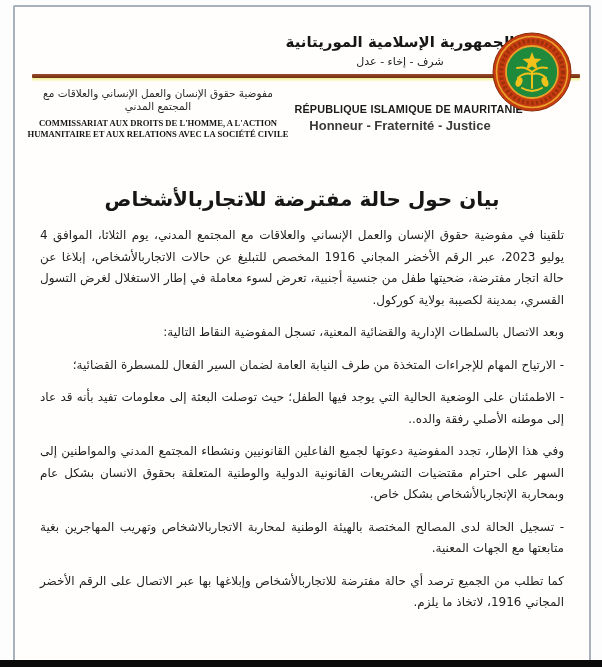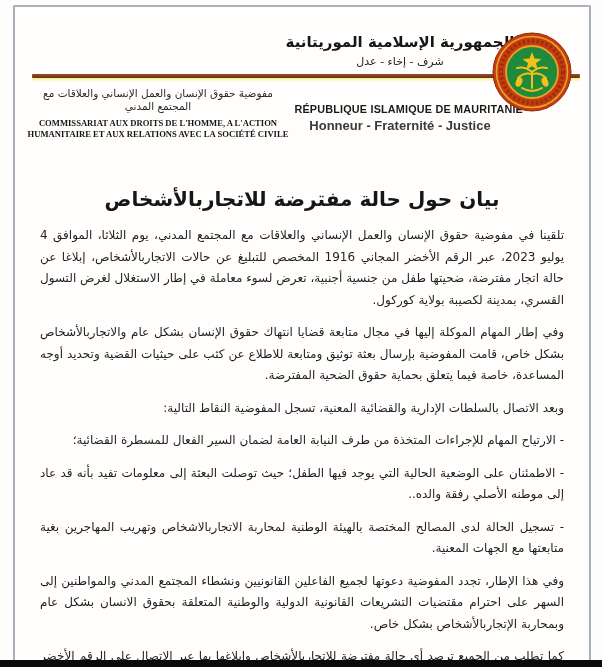--- a/index.html
+++ b/index.html
@@ -123,26 +123,25 @@
         <div class="republic-fr">RÉPUBLIQUE ISLAMIQUE DE MAURITANIE</div>
         <div class="motto-fr">Honneur - Fraternité - Justice</div>
       </div>
 
     </div>
 
     <div class="doc-title">بيان حول حالة مفترضة للاتجاربالأشخاص</div>
 
     <div class="doc-body">
       <p>تلقينا في مفوضية حقوق الإنسان والعمل الإنساني والعلاقات مع المجتمع المدني، يوم الثلاثا، الموافق 4 يوليو 2023، عبر الرقم الأخضر المجاني 1916 المخصص للتبليغ عن حالات الاتجاربالأشخاص، إبلاغا عن حالة اتجار مفترضة، ضحيتها طفل من جنسية أجنبية، تعرض لسوء معاملة في إطار الاستغلال لغرض التسول القسري، بمدينة لكصيبة بولاية كوركول.</p>
-      <p>وفي إطار المهام الموكلة إليها في مجال متابعة قضايا انتهاك حقوق الإنسان بشكل عام والاتجاربالأشخاص بشكل خاص، قامت المفوضية بإرسال بعثة توثيق ومتابعة للاطلاع عن كثب على حيثيات القضية وتحديد أوجه المساعدة، خاصة فيما يتعلق بحماية حقوق الضحية المفترضة.</p>
       <p>وبعد الاتصال بالسلطات الإدارية والقضائية المعنية، تسجل المفوضية النقاط التالية:</p>
       <p>- الارتياح المهام للإجراءات المتخذة من طرف النيابة العامة لضمان السير الفعال للمسطرة القضائية؛</p>
       <p>- الاطمئنان على الوضعية الحالية التي يوجد فيها الطفل؛ حيث توصلت البعثة إلى معلومات تفيد بأنه قد عاد إلى موطنه الأصلي رفقة والده..</p>
+      <p>وفي هذا الإطار، تجدد المفوضية دعوتها لجميع الفاعلين القانونيين ونشطاء المجتمع المدني والمواطنين إلى السهر على احترام مقتضيات التشريعات القانونية الدولية والوطنية المتعلقة بحقوق الانسان بشكل عام وبمحاربة الإتجاربالأشخاص بشكل خاص.</p>
       <p>- تسجيل الحالة لدى المصالح المختصة بالهيئة الوطنية لمحاربة الاتجاربالاشخاص وتهريب المهاجرين بغية متابعتها مع الجهات المعنية.</p>
-      <p>وفي هذا الإطار، تجدد المفوضية دعوتها لجميع الفاعلين القانونيين ونشطاء المجتمع المدني والمواطنين إلى السهر على احترام مقتضيات التشريعات القانونية الدولية والوطنية المتعلقة بحقوق الانسان بشكل عام وبمحاربة الإتجاربالأشخاص بشكل خاص.</p>
       <p>كما تطلب من الجميع ترصد أي حالة مفترضة للاتجاربالأشخاص وإبلاغها بها عبر الاتصال على الرقم الأخضر المجاني 1916، لاتخاذ ما يلزم.</p>
     </div>
 
   </div>
 
   <div class="photo-bottom-edge"></div>
 
 </div>
 
 </body></html>

